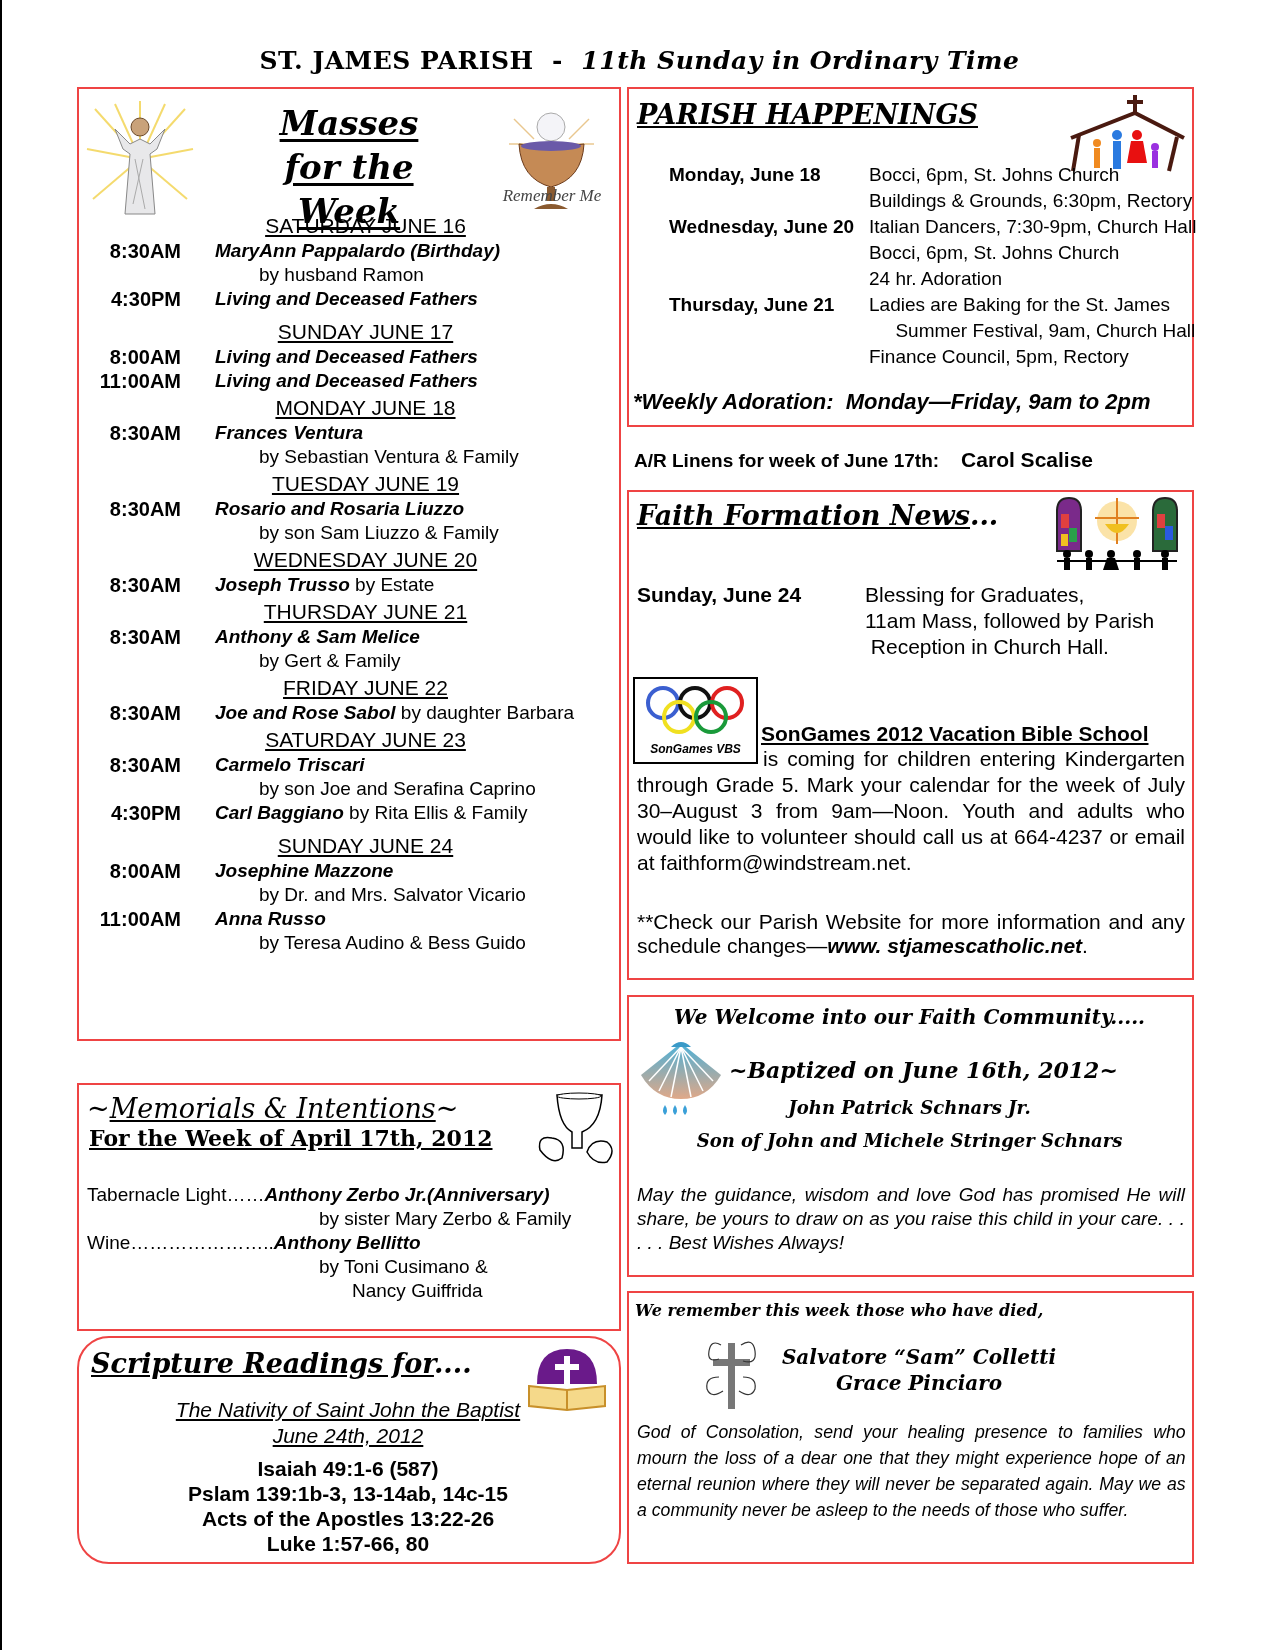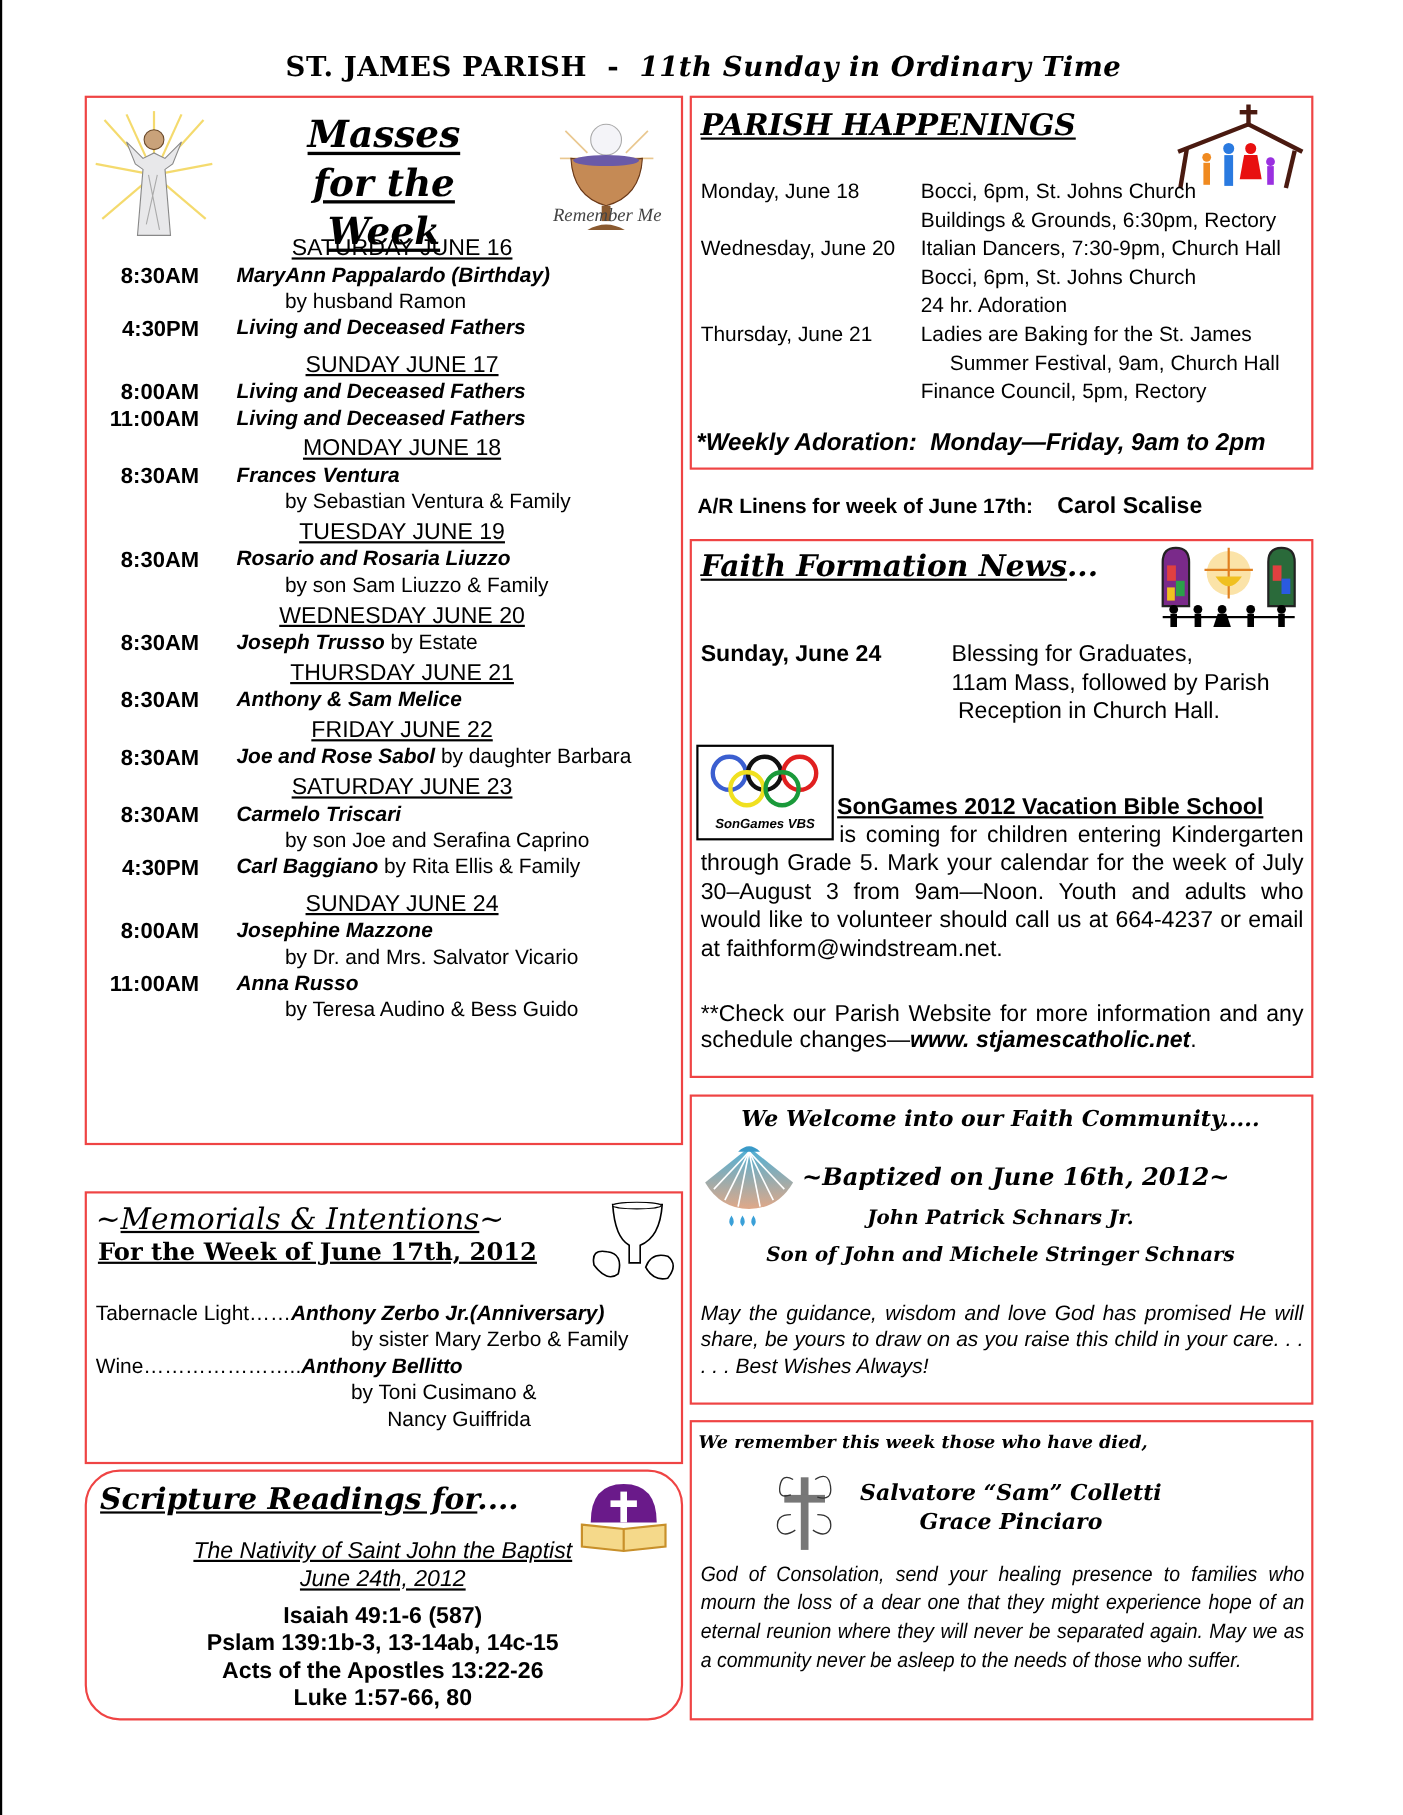--- a/index.html
+++ b/index.html
@@ -39,21 +39,21 @@
   .scr-title { position: absolute; left: 12px; top: 10px; font-size: 27px; font-weight: bold; font-style: italic; }
   .scr-bible { position: absolute; left: 448px; top: 6px; width: 80px; height: 70px; }
   .scr-feast { position: absolute; left: 0; width: 538px; text-align: center; font-style: italic; font-size: 21px; text-decoration: underline; }
   .scr-reading { position: absolute; left: 0; width: 538px; text-align: center; font-size: 21px; font-weight: bold; line-height: 26px; }
 
   
   #happenings { left: 625px; top: 87px; width: 567px; height: 340px; }
   .hap-title { position: absolute; left: 8px; top: 10px; font-size: 27px; font-weight: bold; font-style: italic; }
   .church-art { position: absolute; left: 440px; top: 4px; width: 118px; height: 80px; }
   .hap-row { position: absolute; left: 8px; font-size: 19px; line-height: 26px; white-space: nowrap; font-family: "Liberation Sans", sans-serif; }
-  .hap-day { font-weight: normal; display: inline-block; width: 200px; }
+  .hap-day { font-weight: bold; display: inline-block; width: 200px; margin-left: 32px; }
   .hap-adoration { position: absolute; left: 4px; top: 300px; font-size: 22px; font-weight: bold; font-style: italic; white-space: nowrap; }
 
   .linens { position: absolute; left: 632px; top: 448px; font-size: 19px; font-weight: bold; white-space: nowrap; }
   .linens .name { font-size: 21px; margin-left: 22px; }
 
   
   #faith { left: 625px; top: 490px; width: 567px; height: 490px; }
   .ff-title { position: absolute; left: 8px; top: 8px; font-size: 27px; font-weight: bold; font-style: italic; }
   .ff-art { position: absolute; left: 418px; top: 4px; width: 140px; height: 82px; }
   .ff-event { position: absolute; left: 8px; top: 90px; font-size: 21px; line-height: 26px; }
@@ -179,20 +179,21 @@
         <div class="body"><span class="name">Joseph Trusso</span><span>  by Estate</span></div>
       </div>
     </div>
 
     <div class="day">
       <div class="day-head">THURSDAY JUNE 21</div>
       <div class="mass">
         <div class="time">8:30AM</div>
         <div class="body"><span class="name">Anthony &amp; Sam Melice</span></div>
       </div>
+      <div class="by" style="padding-left:180px">by Gert &amp; Family</div>
     </div>
 
     <div class="day">
       <div class="day-head">FRIDAY JUNE 22</div>
       <div class="mass">
         <div class="time">8:30AM</div>
         <div class="body"><span class="name">Joe and Rose Sabol</span><span> by daughter Barbara</span></div>
       </div>
     </div>
 
@@ -222,21 +223,21 @@
       </div>
       <div class="by">by Teresa Audino &amp; Bess Guido</div>
     </div>
   </div>
 </div>
 
 <div class="box" id="memorials">
   <div class="mem-title1 serif">
     <span>~</span><span class="u">Memorials &amp; Intentions</span><span>~</span>
   </div>
-  <div class="mem-title2 serif u">For the Week of June 17th, 2012</div>
+  <div class="mem-title2 serif u">For the Week of April 17th, 2012</div>
   <svg class="mem-cup" viewBox="0 0 85 80">
     <path d="M25 5 L70 5 Q68 35 50 42 L50 58 L40 58 L40 42 Q27 35 25 5 Z" fill="#fff" stroke="#000" stroke-width="1.5"></path>
     <ellipse cx="47" cy="6" rx="22" ry="3" fill="#fff" stroke="#000"></ellipse>
     <path d="M8 60 Q5 45 20 48 Q35 50 30 68 Q20 76 8 60 Z" fill="#fff" stroke="#000" stroke-width="1.5"></path>
     <path d="M55 62 Q60 48 75 52 Q85 60 75 72 Q62 75 55 62 Z" fill="#fff" stroke="#000" stroke-width="1.5"></path>
   </svg>
   <div class="mem-line" style="top:98px">
     <span>Tabernacle Light……</span><b>Anthony Zerbo Jr.(Anniversary)</b>
   </div>
   <div class="mem-line" style="top:122px; left:240px">by sister Mary Zerbo &amp; Family</div>

